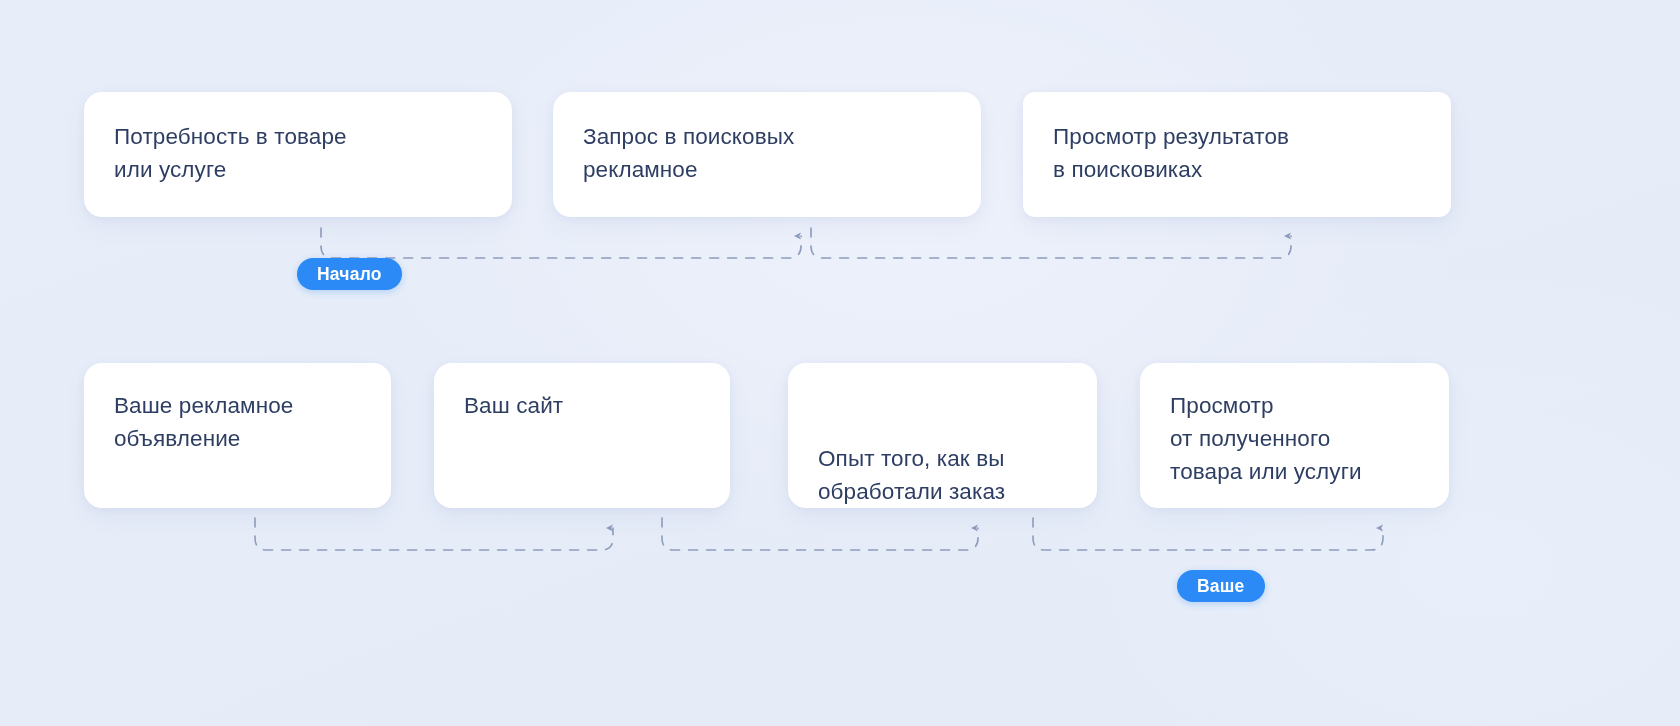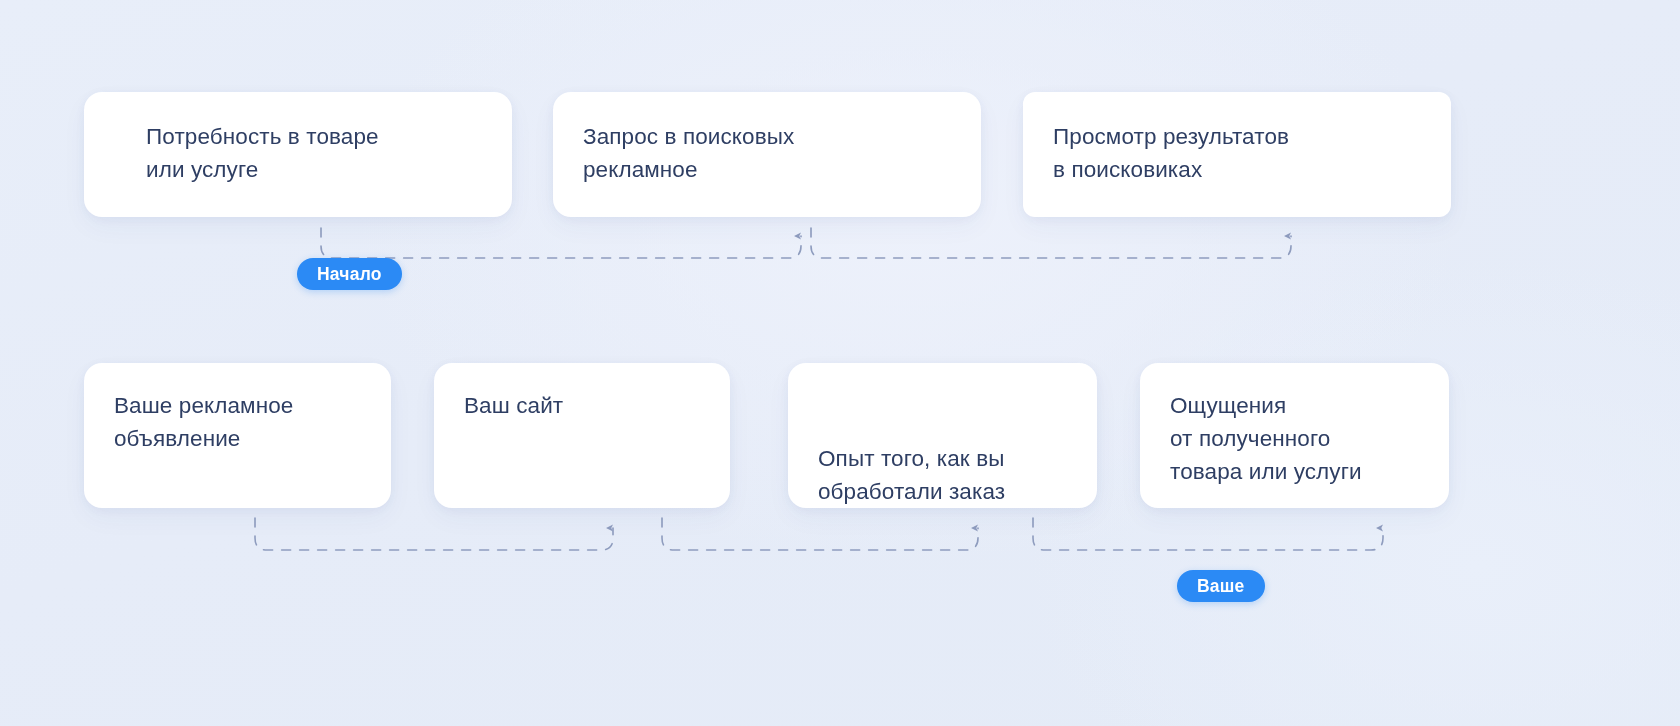--- a/index.html
+++ b/index.html
@@ -41,21 +41,21 @@
     font-size: 22.5px;
     line-height: 33px;
     color: #2e3e63;
     letter-spacing: 0.1px;
     white-space: pre-line;
     font-weight: 400;
   }
 
   
   .row-top .card { top: 92px; height: 125px; }
-  .t0 { left: 84px;   width: 428px; padding-left: 32px; }
+  .t0 { left: 84px;   width: 428px; }
   .t1 { left: 553px;  width: 428px; }
   .t2 { left: 1023px; width: 428px; border-radius: 12px; }
   .row-top .card-label { padding: 28px 30px 0 30px; }
 
   
   .row-bottom .card { top: 363px; height: 145px; }
   .b0 { left: 84px;   width: 307px; }
   .b1 { left: 434px;  width: 296px; }
   .b2 { left: 788px;  width: 309px; align-items: flex-end; }
   .b3 { left: 1140px; width: 309px; }
@@ -140,21 +140,21 @@
 объявление</div>
     </div>
     <div class="card b1">
       <div class="card-label">Ваш сайт</div>
     </div>
     <div class="card b2">
       <div class="card-label">Опыт того, как вы
 обработали заказ</div>
     </div>
     <div class="card b3">
-      <div class="card-label">Ощущения
+      <div class="card-label">Просмотр
 от полученного
 товара или услуги</div>
     </div>
   </div>
 
   <div class="pill pill-end">Ваше</div>
 
 </div>
 
 </body></html>

